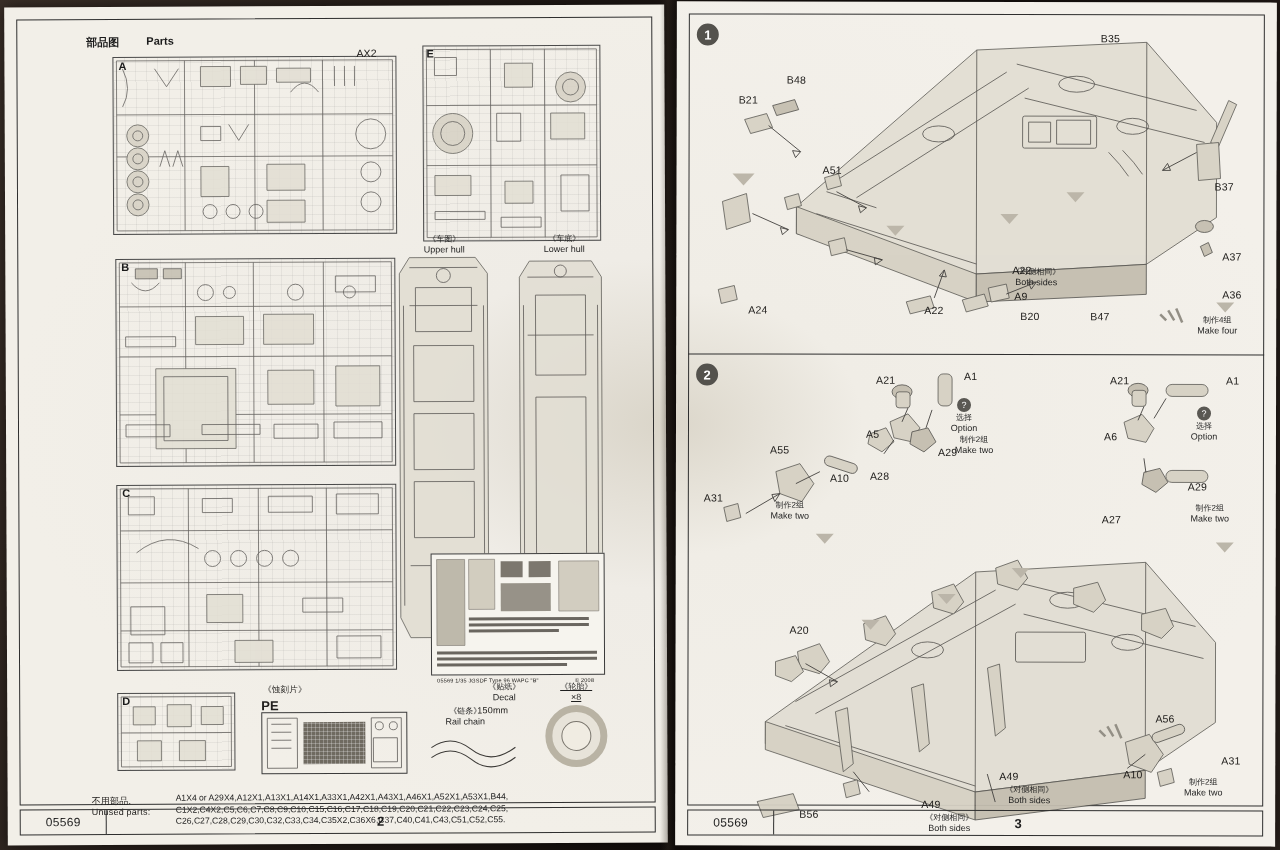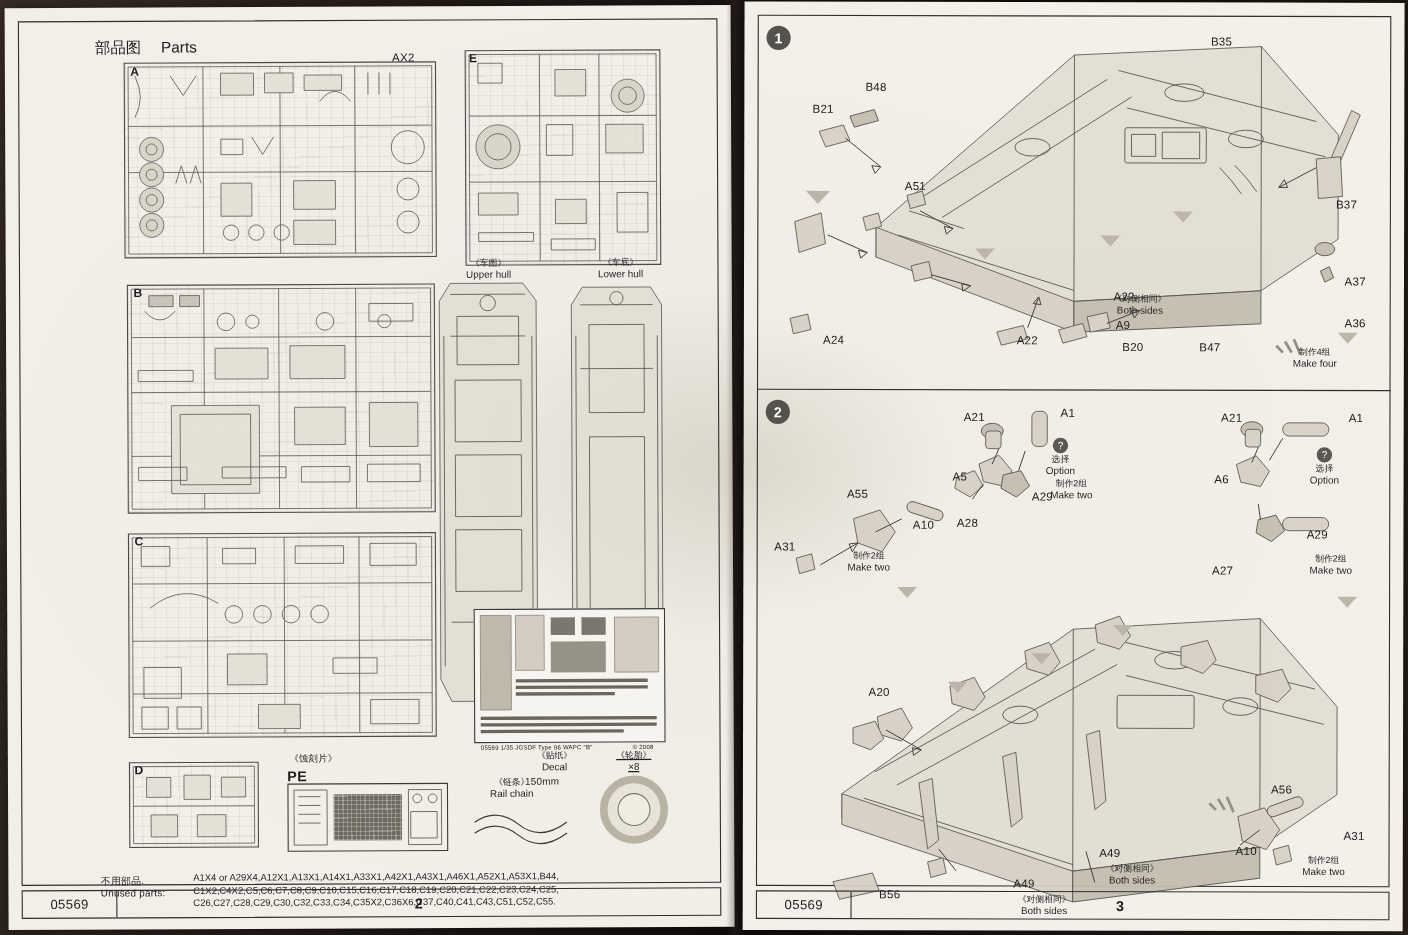--- a/index.html
+++ b/index.html
@@ -53,21 +53,21 @@
   }
   
   .lbl {
     position: absolute; font-size: 10.5px; color: #22201e;
     white-space: nowrap; letter-spacing: .2px;
   }
   .lbl.sm { font-size: 9px; }
   .lbl.cn { font-size: 8.5px; }
   .lbl.bold { font-weight: bold; }
   .hdr {
-    position: absolute; font-size: 14px; color: #1b1b1b; font-weight: normal;
+    position: absolute; font-size: 11px; color: #1b1b1b; font-weight: bold;
   }
   .box {
     position: absolute; border: 1px solid #3a3a3a; background: transparent;
   }
   .sprue {
     position: absolute; border: 1px solid #4a4a4a;
     background:
       repeating-linear-gradient(0deg, rgba(120,120,120,.10) 0 1px, rgba(0,0,0,0) 1px 9px),
       repeating-linear-gradient(90deg, rgba(120,120,120,.10) 0 1px, rgba(0,0,0,0) 1px 11px);
   }
@@ -455,21 +455,21 @@
     <div class="lbl" style="left:72px; top:302px;">A24</div>
     <div class="lbl" style="left:344px; top:308px;">B20</div>
     <div class="lbl" style="left:414px; top:308px;">B47</div>
     <div class="lbl" style="left:546px; top:248px;">A37</div>
     <div class="lbl" style="left:546px; top:286px;">A36</div>
 
     <div class="caption" style="left:324px; top:264px; width:72px;">
       <span class="cn">《对侧相同》</span>
       <span>Both sides</span>
     </div>
-    <div class="caption" style="left:484px; top:312px; width:70px;">
+    <div class="caption" style="left:506px; top:312px; width:70px;">
       <span class="cn">制作4组</span>
       <span>Make four</span>
     </div>
 
     <div class="stepnum" style="left:20px; top:362px;">2</div>
 
     <svg width="600" height="844">
       <g opacity="0.95">
 
         <path class="fill-l" d="M90 720 L300 570 L470 560 L540 640 L540 720 L470 768 L300 790 L90 742 Z"></path>

